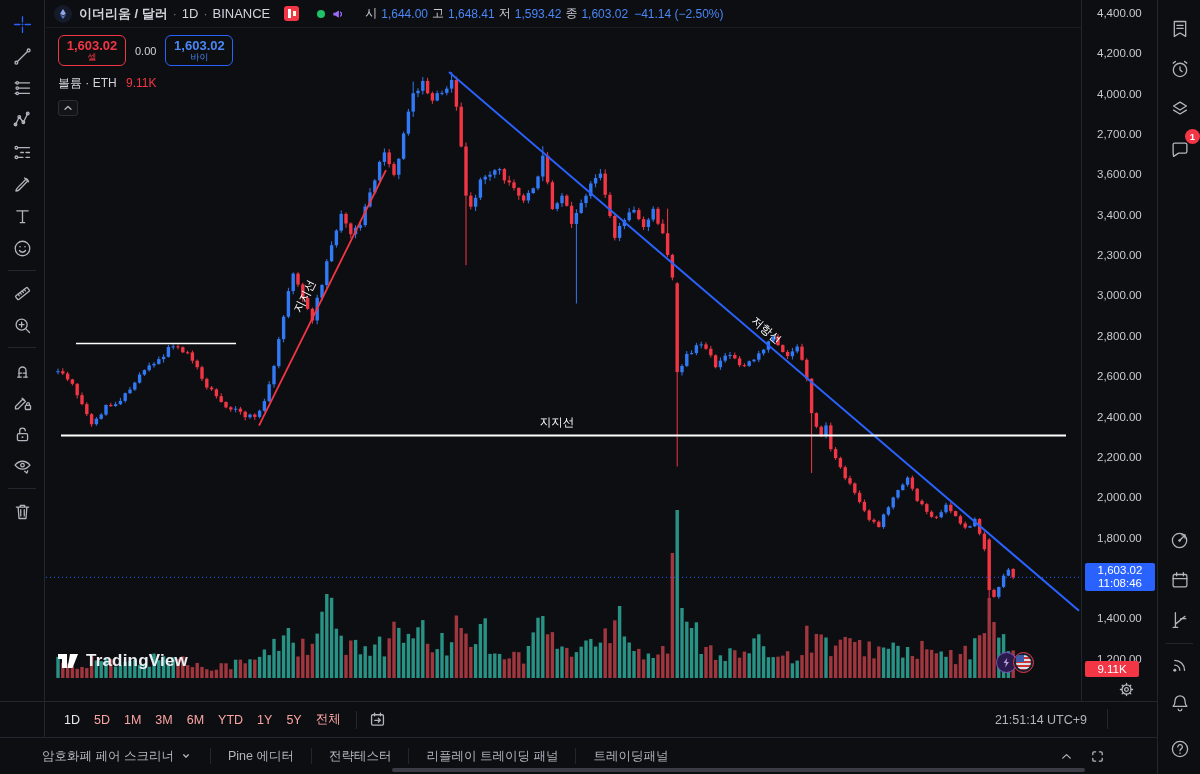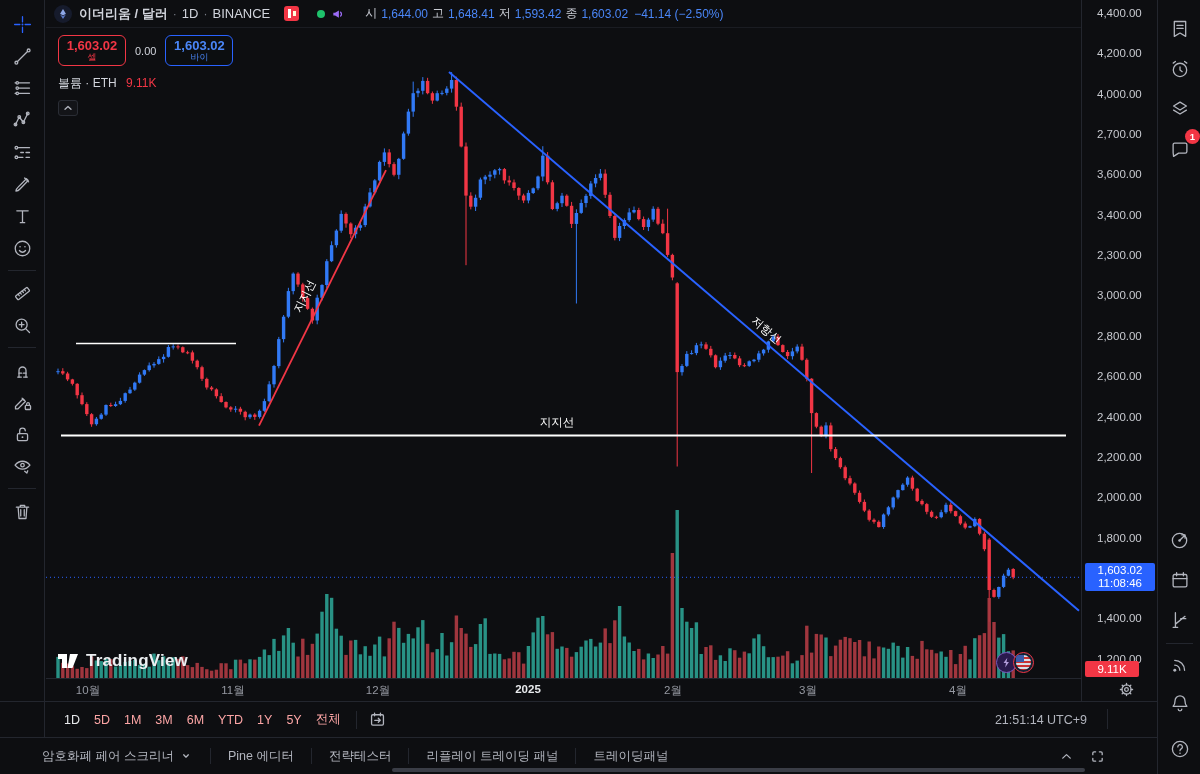--- a/index.html
+++ b/index.html
@@ -920,29 +920,20 @@
       <div class="pa-lbl" style="top: 335.8px;">2,800.00</div>
       <div class="pa-lbl" style="top: 376.15px;">2,600.00</div>
       <div class="pa-lbl" style="top: 416.5px;">2,400.00</div>
       <div class="pa-lbl" style="top: 456.85px;">2,200.00</div>
       <div class="pa-lbl" style="top: 497.2px;">2,000.00</div>
       <div class="pa-lbl" style="top: 537.55px;">1,800.00</div>
       <div class="pa-lbl" style="top: 618.25px;">1,400.00</div>
       <div class="pa-lbl" style="top: 658.6px;">1,200.00</div>
     </div>
 
-  <div id="time-axis">
-      <div class="ta-lbl" style="left: 42px;">10월</div>
-      <div class="ta-lbl" style="left: 187px;">11월</div>
-      <div class="ta-lbl" style="left: 332px;">12월</div>
-      <div class="ta-lbl major" style="left: 482px;">2025</div>
-      <div class="ta-lbl" style="left: 627px;">2월</div>
-      <div class="ta-lbl" style="left: 762px;">3월</div>
-      <div class="ta-lbl" style="left: 912px;">4월</div>
-    </div>
 
   <div id="bottom-toolbar">
     <span id="tf-slot" style="display:flex;align-items:center;">
         <span class="tf-btn active">1D</span>
         <span class="tf-btn">5D</span>
         <span class="tf-btn">1M</span>
         <span class="tf-btn">3M</span>
         <span class="tf-btn">6M</span>
         <span class="tf-btn">YTD</span>
         <span class="tf-btn">1Y</span>

